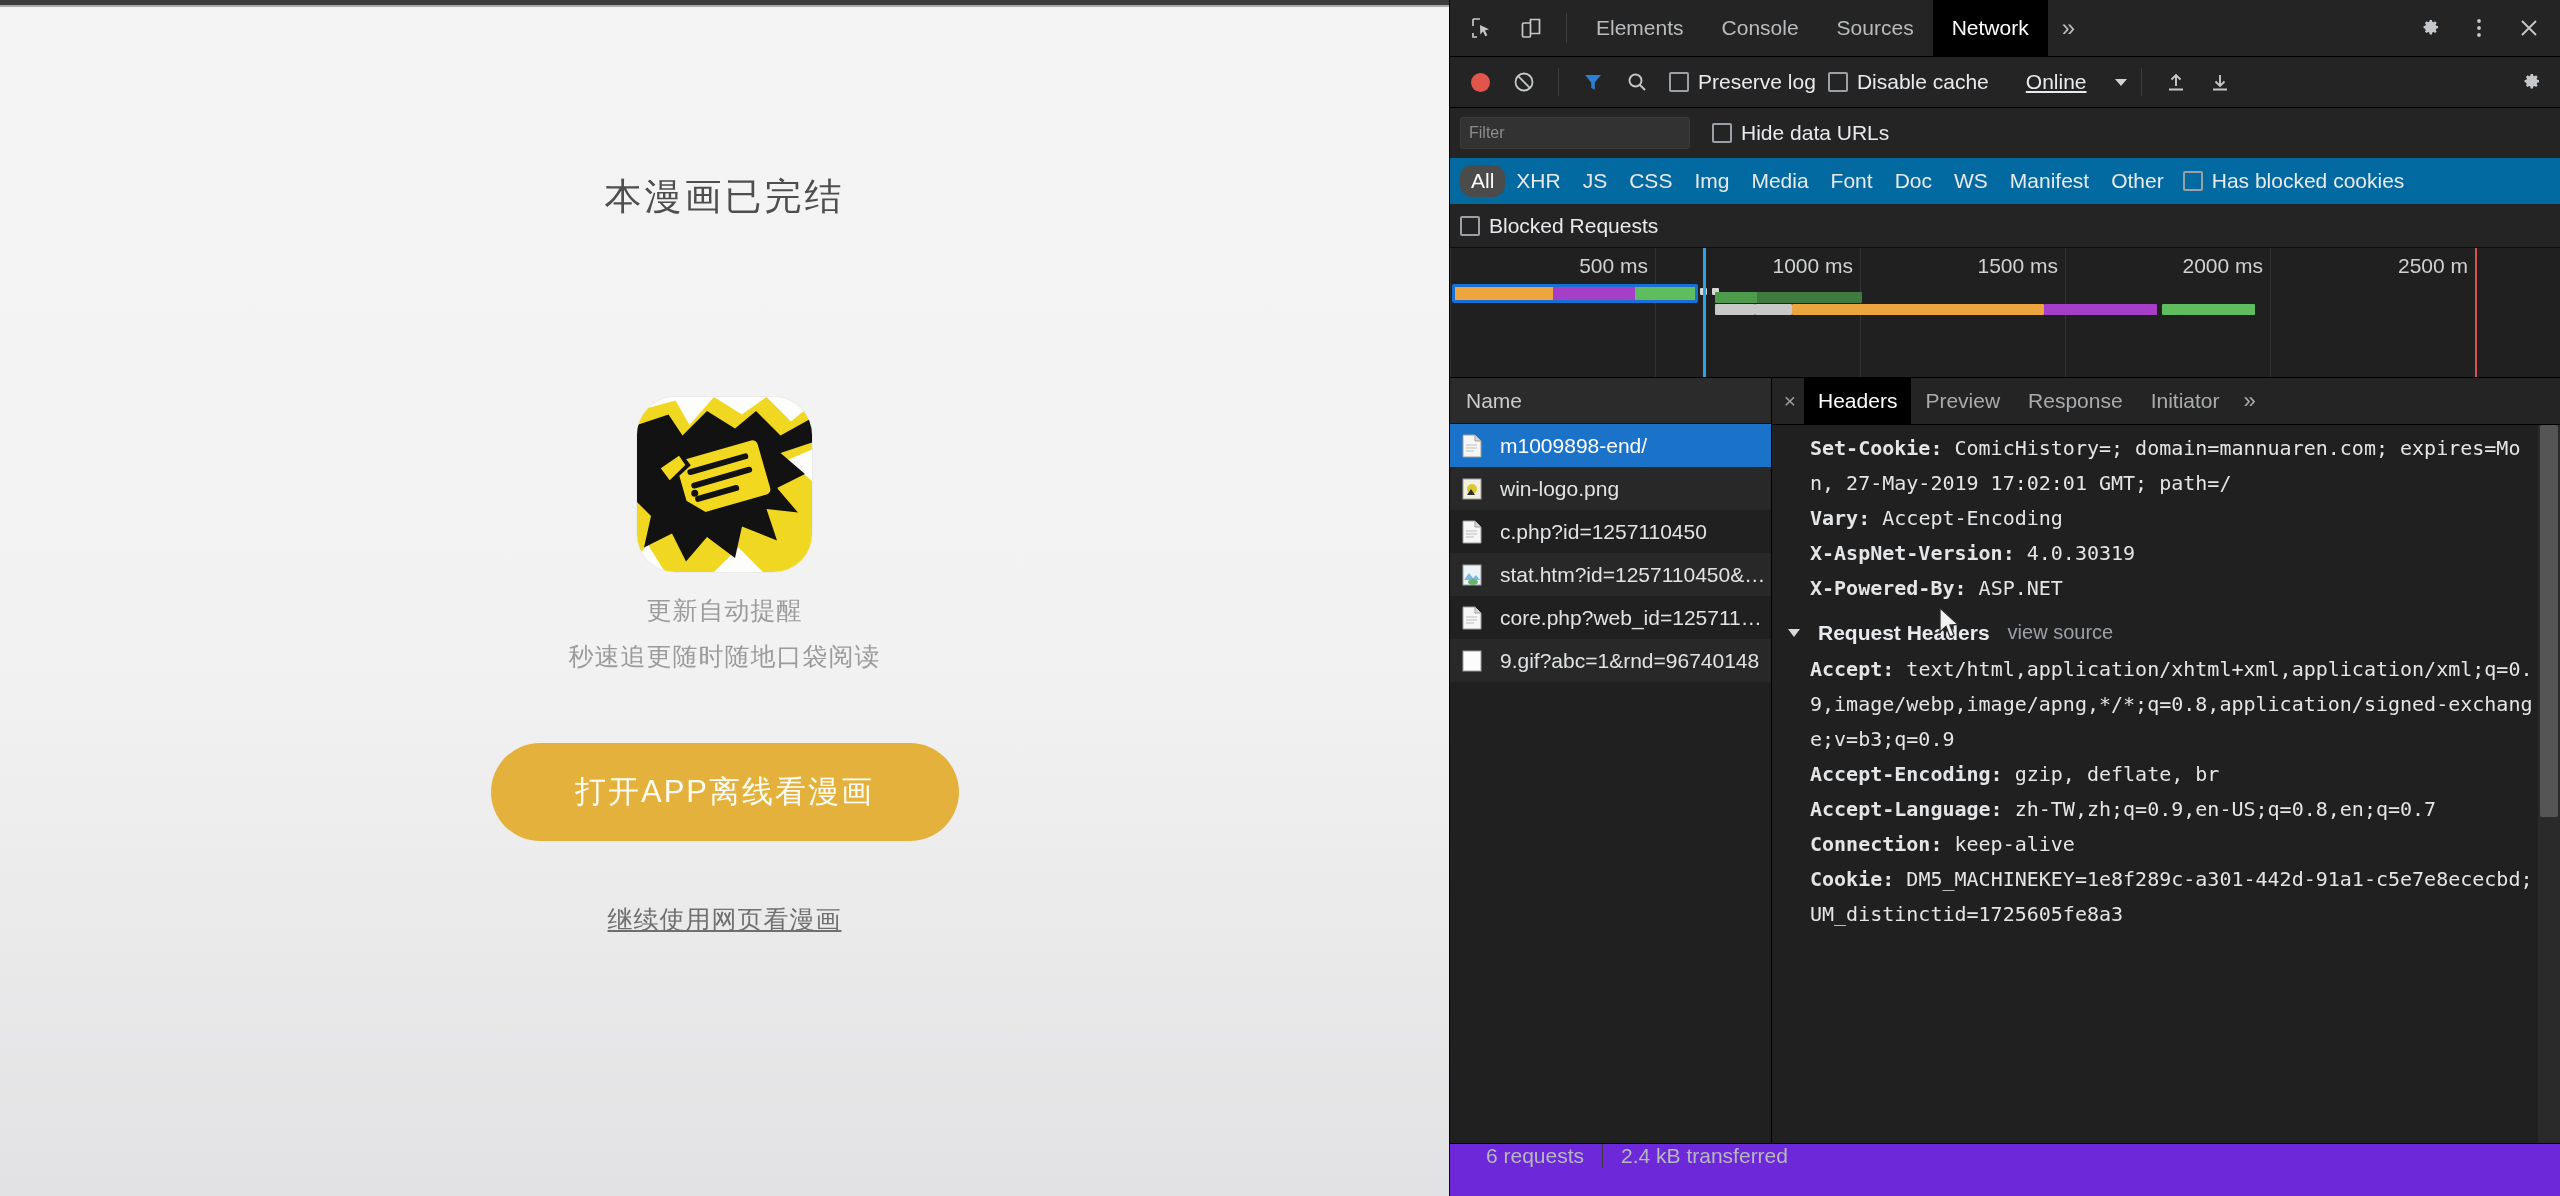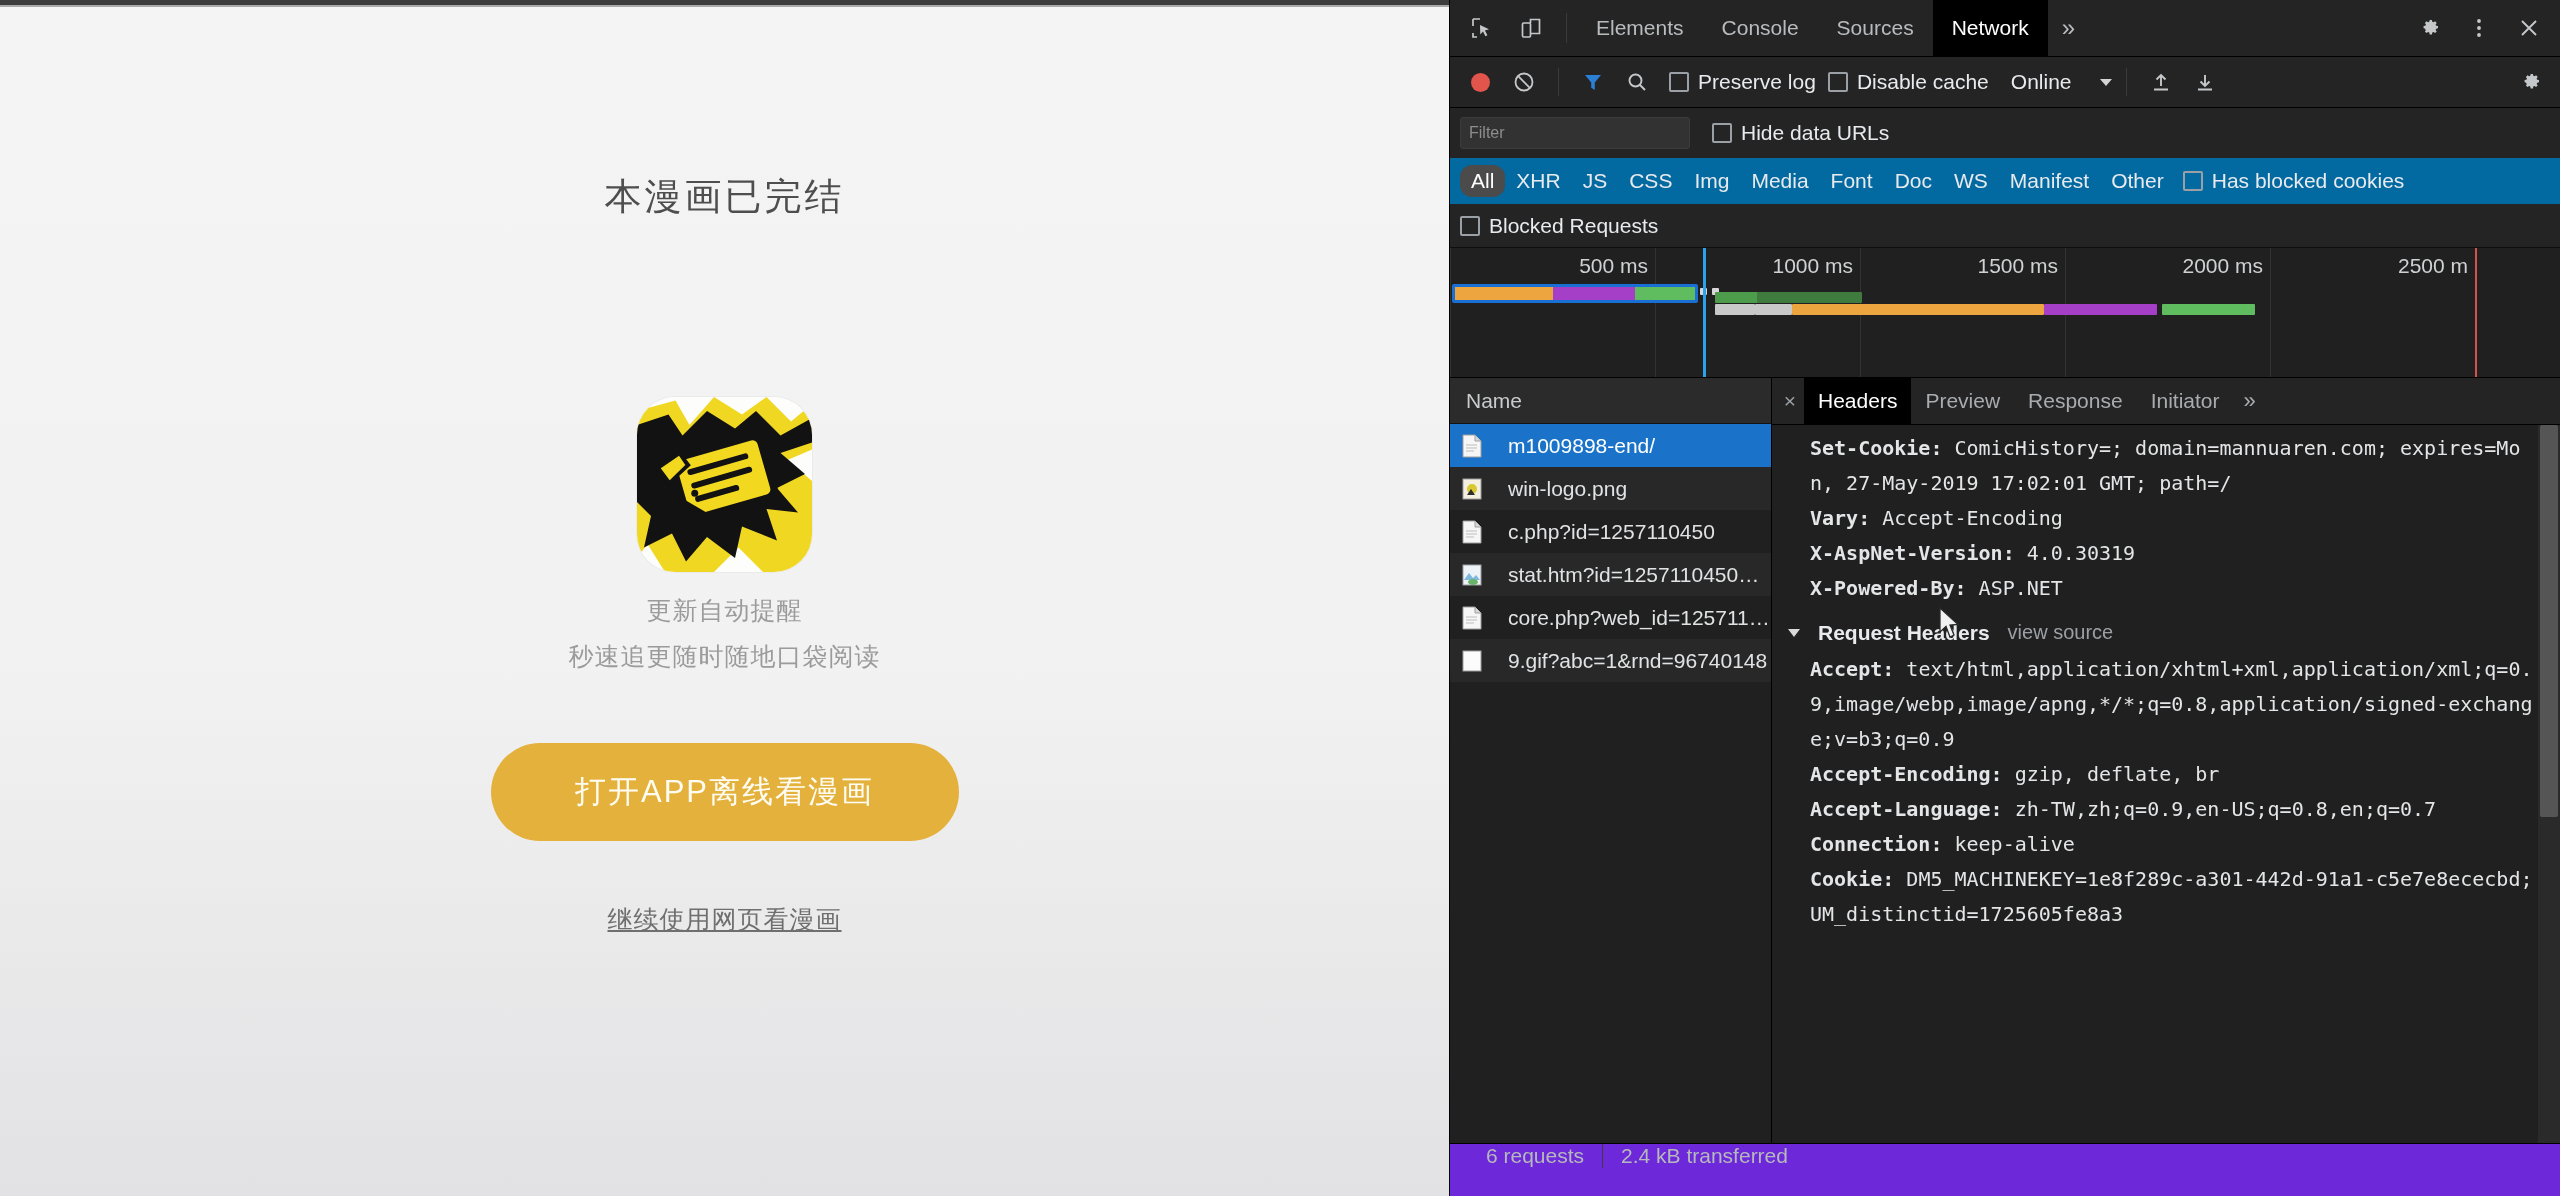--- a/index.html
+++ b/index.html
@@ -109,21 +109,21 @@
     cursor:pointer; border-radius:3px;
   }
   .chk-wrap { display:flex; align-items:center; gap:9px; cursor:pointer; margin-left:8px; }
   .chk-box {
     width:20px; height:20px; border:2px solid #9aa0a6; border-radius:2px;
     background:transparent; flex:0 0 20px;
   }
   .chk-label { font-size:21px; color:#e8eaed; white-space:nowrap; }
   .throttle {
     display:flex; align-items:center; gap:28px;
-    margin-left:18px; font-size:21px; color:#e8eaed; cursor:pointer;
+    margin-left:33px; font-size:21px; color:#e8eaed; cursor:pointer;text-decoration:underline;
   }
   .caret-down { width:0;height:0;border-left:6px solid transparent;border-right:6px solid transparent;border-top:7px solid #d2d4d6; }
   .tb-divider { width:1px; height:28px; background:#3b3b3b; margin:0 10px; }
   .toolbar-spacer { flex:1 1 auto; }
 
   
   .dt-filterbar {
     flex:0 0 50px; display:flex; align-items:center;
     padding:0 10px; gap:14px; background:#242424;
   }
@@ -184,21 +184,21 @@
     border-right:1px solid #000;
     overflow:hidden;
   }
   .req-head {
     flex:0 0 46px; display:flex; align-items:center;
     padding-left:16px; font-size:21px; color:#c9cbcd;
     background:#2b2b2b; border-bottom:1px solid #131313;
   }
   .req-rows { flex:1 1 auto; overflow:hidden; }
   .req-row {
-    height:43px; display:flex; align-items:center; gap:26px;
+    height:43px; display:flex; align-items:center; gap:18px;
     padding-left:12px; font-size:21px; color:#e0e2e4;
     cursor:pointer; white-space:nowrap; overflow:hidden;
   }
   .req-row.odd { background:#282828; }
   .req-row.selected { background:#1a73c8; color:#fff; }
   .ficon { width:20px; height:24px; flex:0 0 20px; }
   .ficon svg { display:block; }
   .req-name { overflow:hidden; text-overflow:ellipsis; }
 
   .detail-pane { flex:1 1 auto; display:flex; flex-direction:column; min-width:0; background:#202020; }

